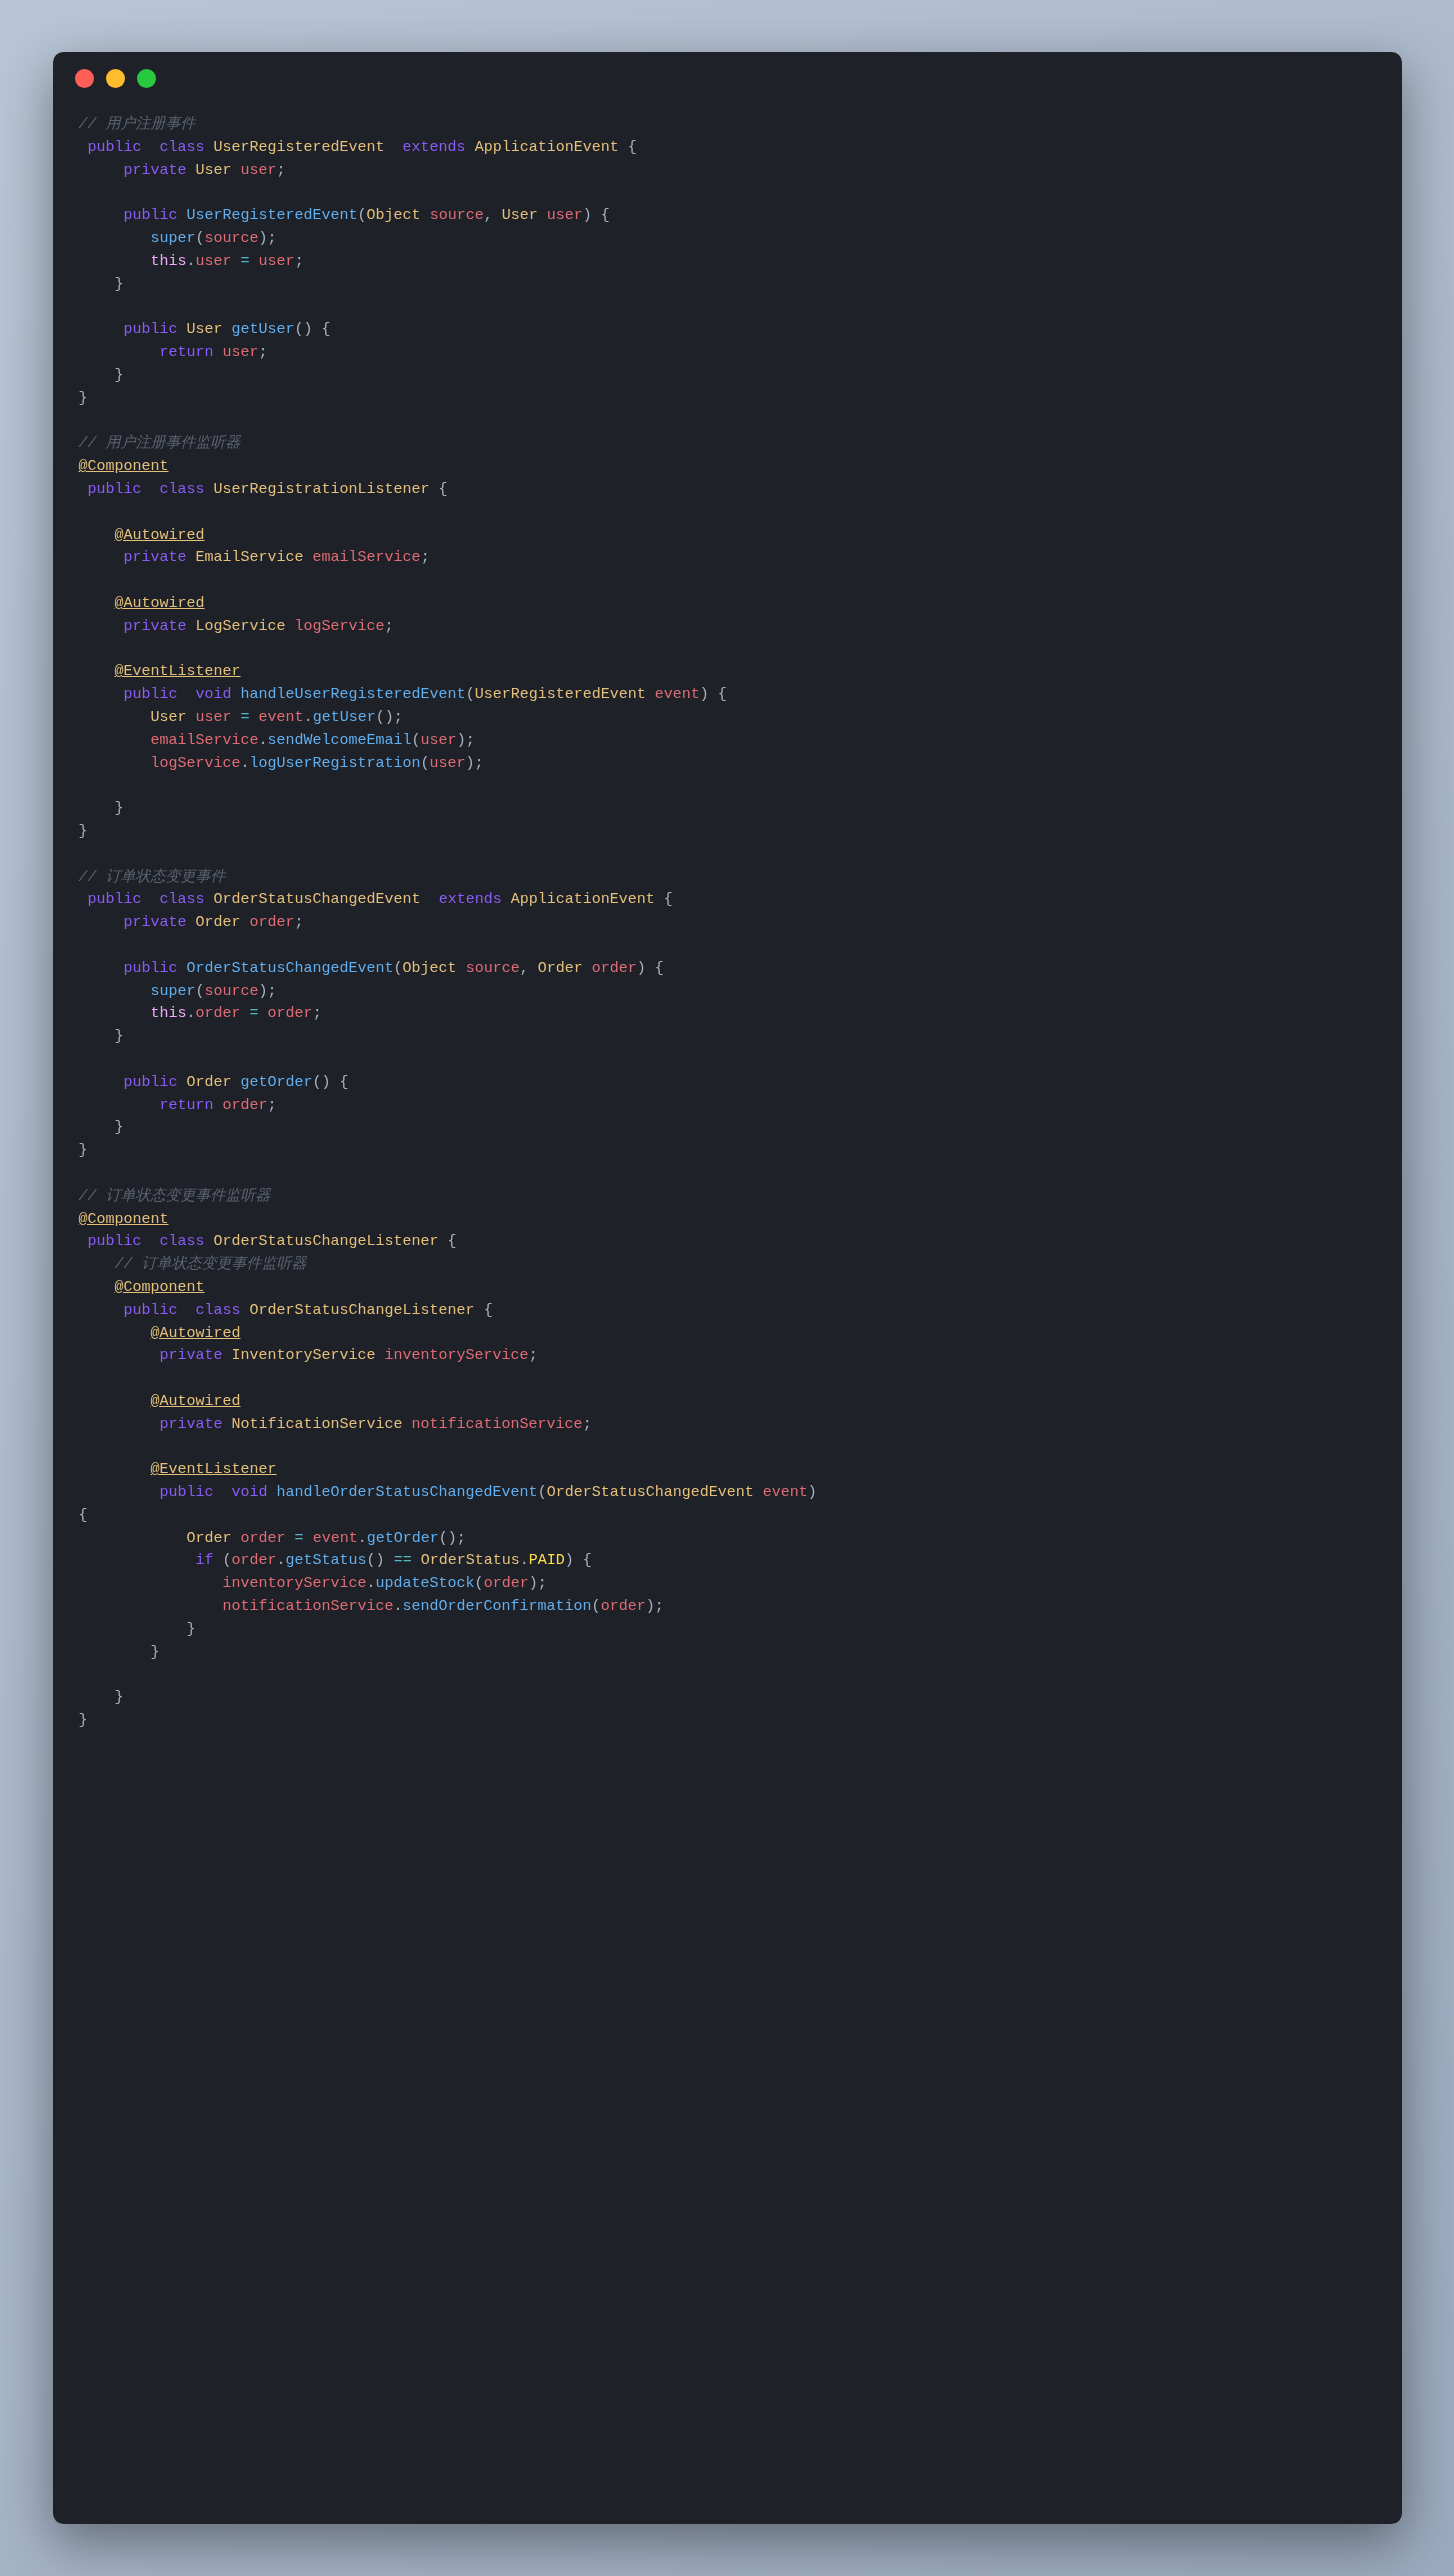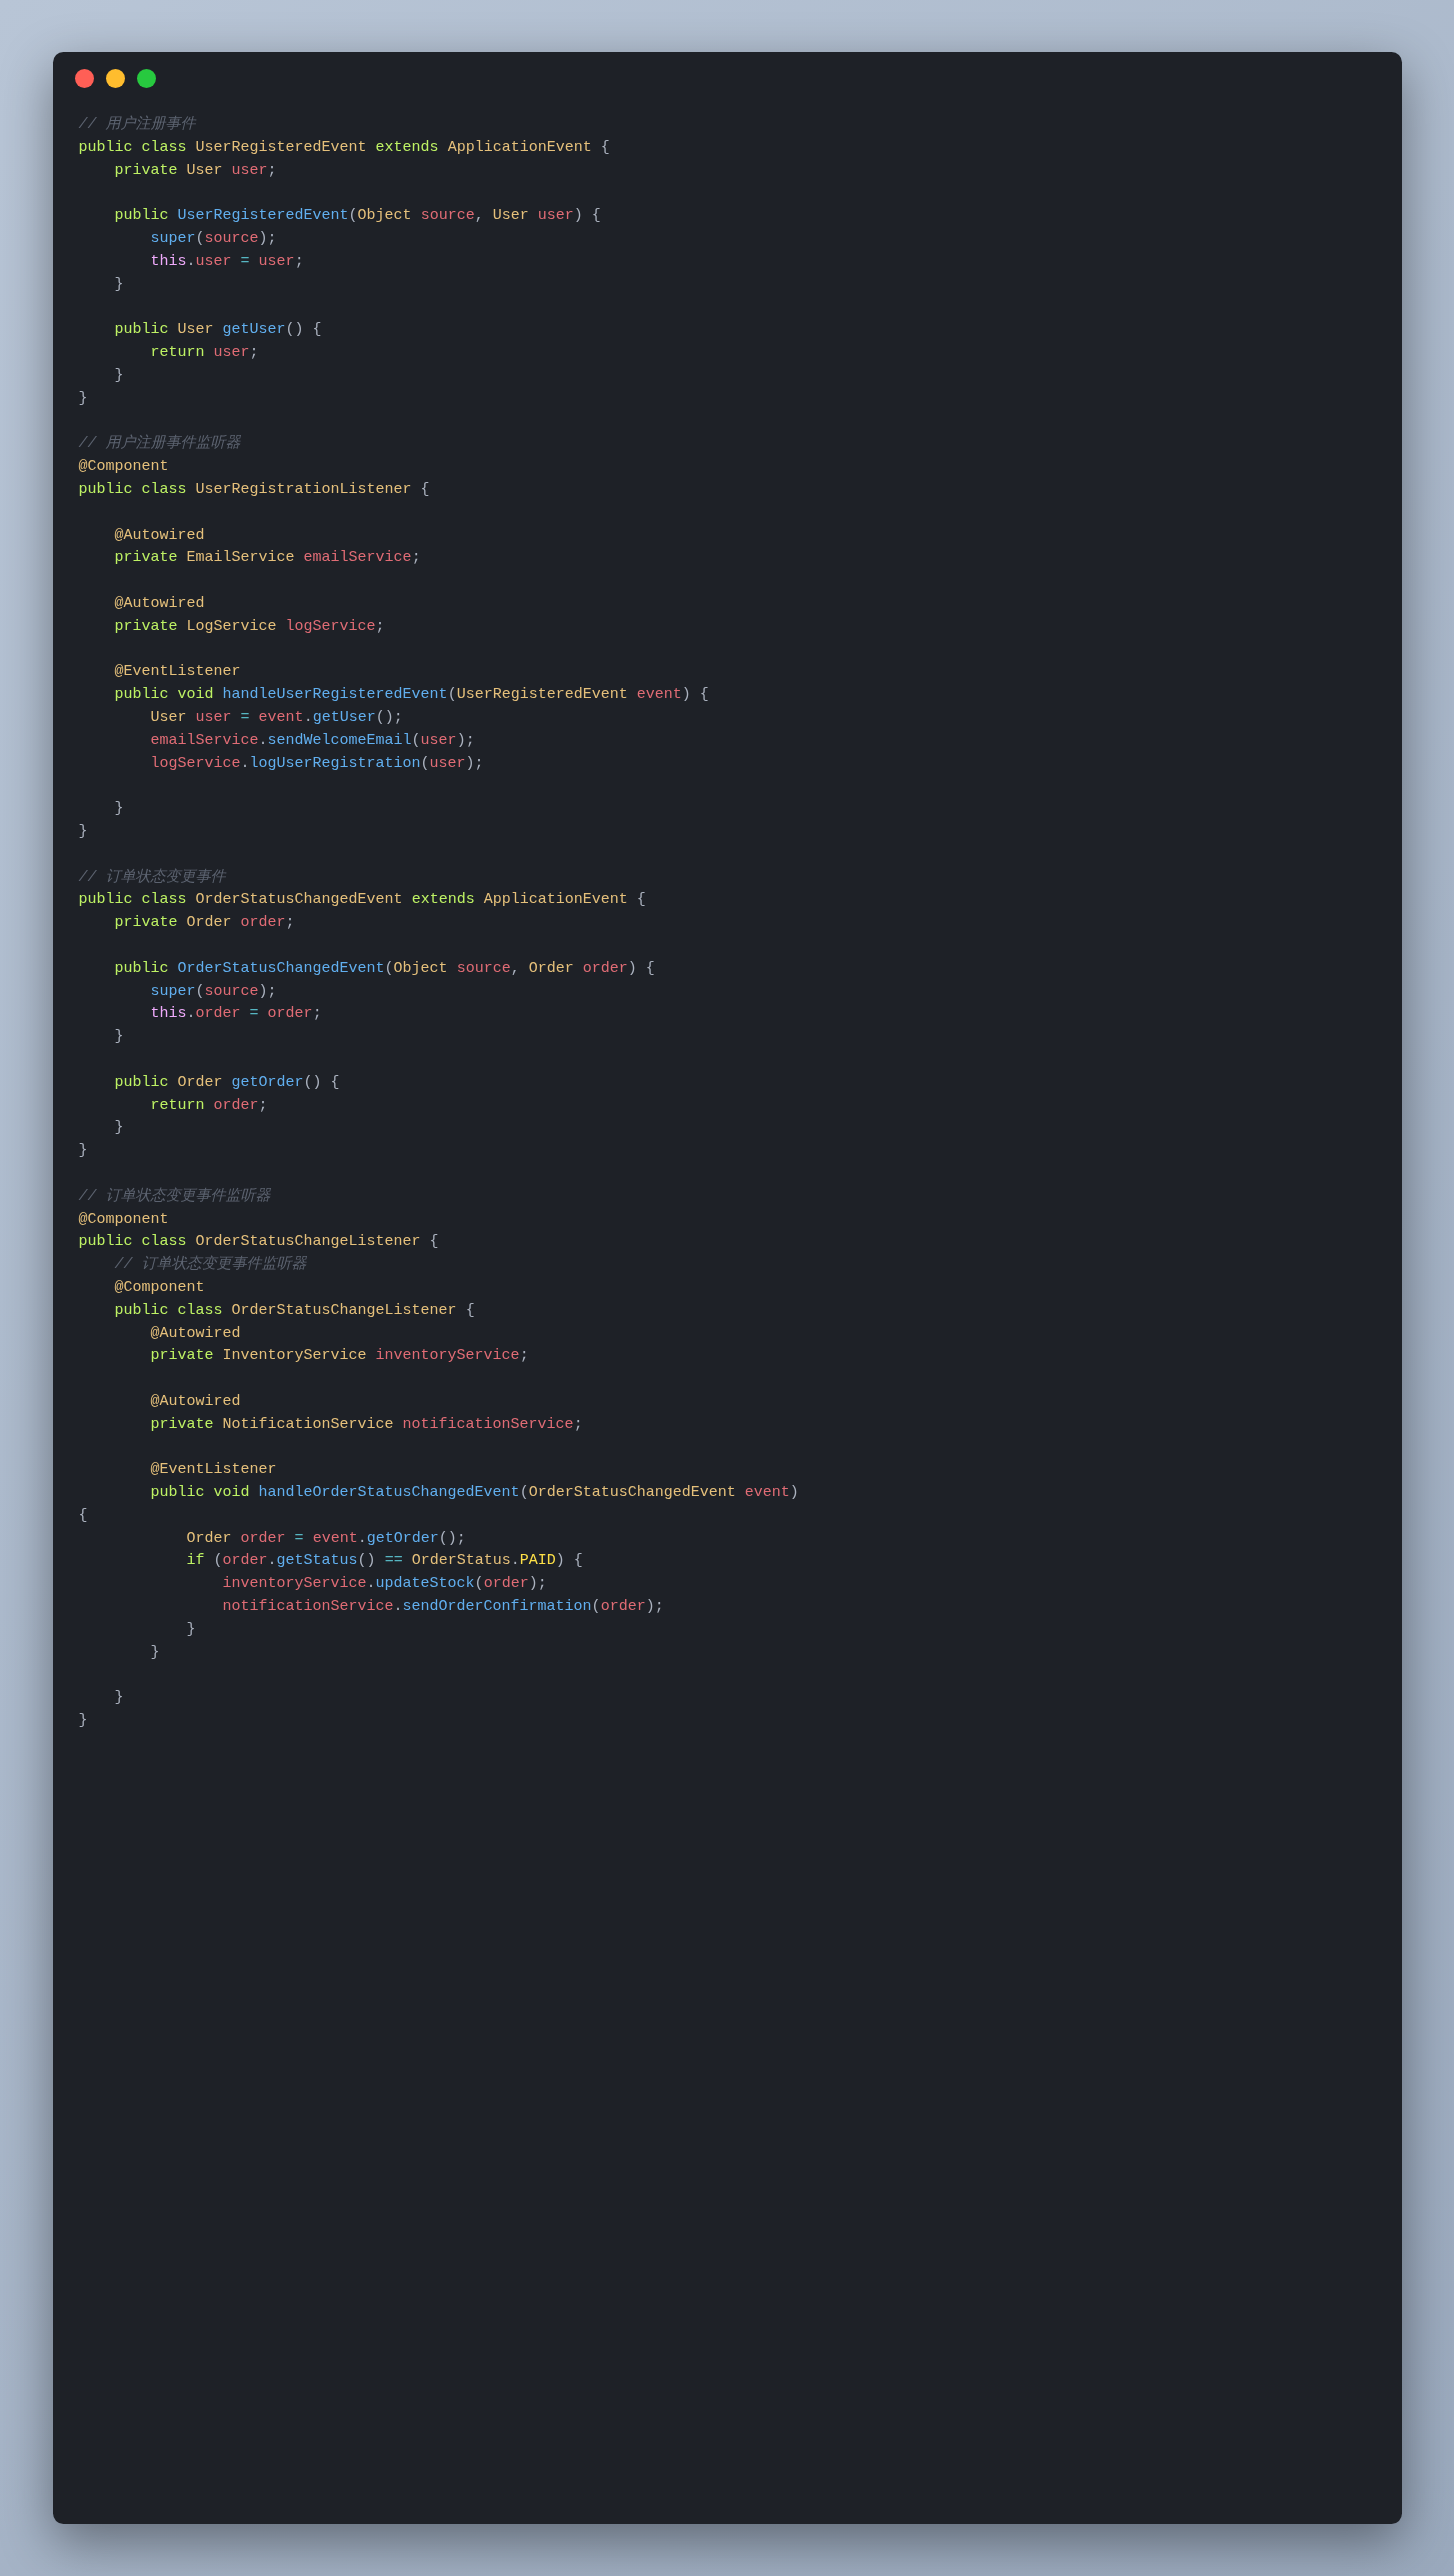--- a/index.html
+++ b/index.html
@@ -35,26 +35,26 @@
   .dot.green { background: #27c93f; }
   .code-area {
     padding: 17.3px 26px 35px 26px;
     font-size: 15px;
     line-height: 1.52;
     color: #abb2bf;
     white-space: pre;
     overflow-x: auto;
   }
   .c-comment { color: #5c6370; font-style: italic; }
-  .c-keyword { color: #bef264; }
+  .c-keyword { color: #8b5cf6; margin-left: 9px; }
   .c-type { color: #e5c07b; }
   .c-method { color: #61afef; }
   .c-var { color: #e06c75; }
   .c-this { color: #f0abfc; }
-  .c-ann { color: #e5c07b; }
+  .c-ann { color: #e5c07b; text-decoration: underline; }
   .c-op { color: #56b6c2; }
   .c-const { color: #fde047; }
   .c-plain { color: #abb2bf; }
 </style>
 </head>
 <body>
 
 <div class="window">
   <div class="titlebar">
     <div class="dot red"></div>

